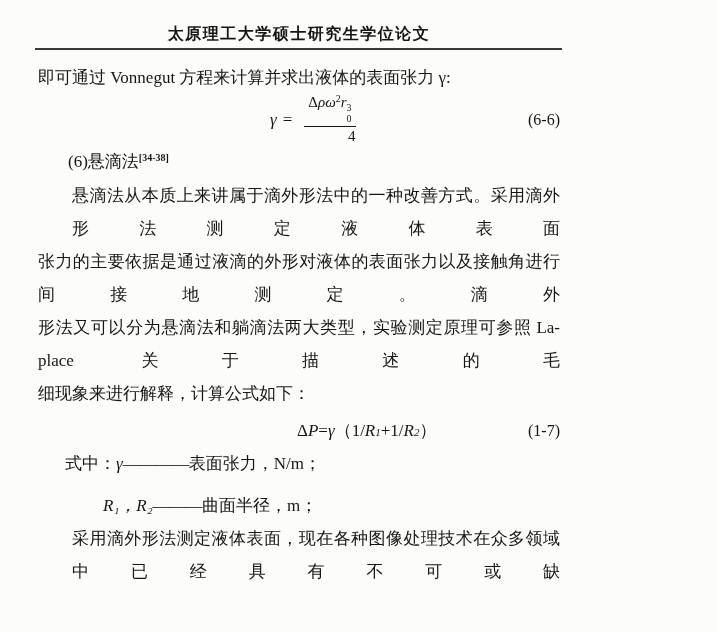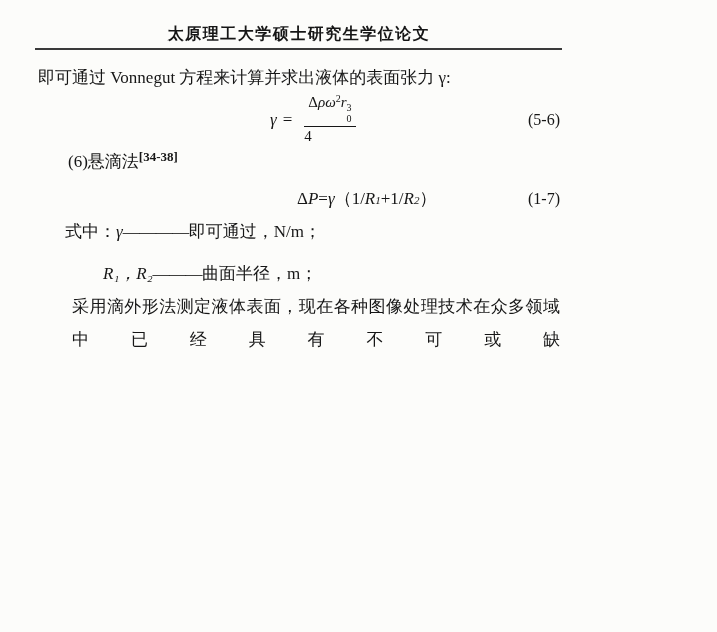--- a/index.html
+++ b/index.html
@@ -52,21 +52,21 @@
     font-size:17px;
   }
   .eq16-row { margin-top:4px; min-height:50px; }
   .eq16-left { margin-left:232px; display:inline-flex; align-items:center; }
   .eq17-row { margin-top:4px; height:33px; }
   .eq17-left { margin-left:259px; display:inline-flex; align-items:baseline; }
   .eq-label { font-size:16px; }
   .it { font-style:italic; }
   .frac {
     display:inline-block;
-    text-align:left;
+    text-align:right;
     vertical-align:middle;
     margin-left:8px;
     font-size:15px;
   }
   .frac .num {
     display:block;
     padding:0 4px 2px 4px;
     border-bottom:1.6px solid #161616;
     white-space:nowrap;
   }
@@ -83,21 +83,21 @@
   .eqals { margin:0 4px 0 6px; font-style:normal; }
   sub { font-size:11px; }
   
   .sec-heading {
     margin-top:2px;
     padding-left:30px;
     font-size:17px;
     line-height:30px;
   }
   .cite {
-    font-size:13px;
+    font-size:10px;
     position:relative;
     top:-6px;
     letter-spacing:0;
     font-weight:bold;
   }
   
   .def-line { font-size:17px; line-height:33px; white-space:nowrap; }
   .def-indent-a { padding-left:27px; }
   .def-indent-b { padding-left:65px;margin-top:9px; }
   .dash { letter-spacing:-0.5px; }
@@ -117,25 +117,31 @@
       <span class="it">γ</span>
       <span class="eqals">=</span>
       <span class="frac">
         <span class="num"><span>Δ</span><span class="it">ρω</span><span class="eq-sup">2</span><span class="it">r</span><span class="stack">
               <span>3</span>
               <span>0</span>
             </span></span>
         <span class="den">4</span>
       </span>
     </span>
-    <span class="eq-label">(5-6)</span>
+    <span class="eq-label">(6-6)</span>
   </div>
 
   <div class="sec-heading"><span>(6)悬滴法</span><span class="cite">[34-38]</span></div>
 
+  <div class="para">
+    <div class="jline ind">悬滴法从本质上来讲属于滴外形法中的一种改善方式。采用滴外形法测定液体表面</div>
+    <div class="jline">张力的主要依据是通过液滴的外形对液体的表面张力以及接触角进行间接地测定。滴外</div>
+    <div class="jline">形法又可以分为悬滴法和躺滴法两大类型，实验测定原理可参照 La-place 关于描述的毛</div>
+    <div class="jline jlast">细现象来进行解释，计算公式如下：</div>
+  </div>
 
   <div class="eq-row eq17-row">
     <span class="eq17-left">
         <span>Δ</span>
         <span class="it">P</span>
         <span>=</span>
         <span class="it">γ</span>
         <span>（</span>
         <span>1/</span>
         <span class="it">R</span>
@@ -143,21 +149,21 @@
         <span>+</span>
         <span>1/</span>
         <span class="it">R</span>
         <sub class="it">2</sub>
         <span>）</span>
       </span>
     <span class="eq-label">(1-7)</span>
   </div>
 
   <div>
-    <div class="def-line def-indent-a"><span>式中：</span><span class="it">γ</span><span class="dash">————</span><span>即可通过，N/m；</span></div>
+    <div class="def-line def-indent-a"><span>式中：</span><span class="it">γ</span><span class="dash">————</span><span>表面张力，N/m；</span></div>
     <div class="def-line def-indent-b"><span class="it">R₁，R₂</span><span class="dash">———</span><span>曲面半径，m；</span></div>
   </div>
 
   <div class="para">
     <div class="jline ind">采用滴外形法测定液体表面，现在各种图像处理技术在众多领域中已经具有不可或缺</div>
     <div class="jline"></div>
 
   </div>
 
 </div>

